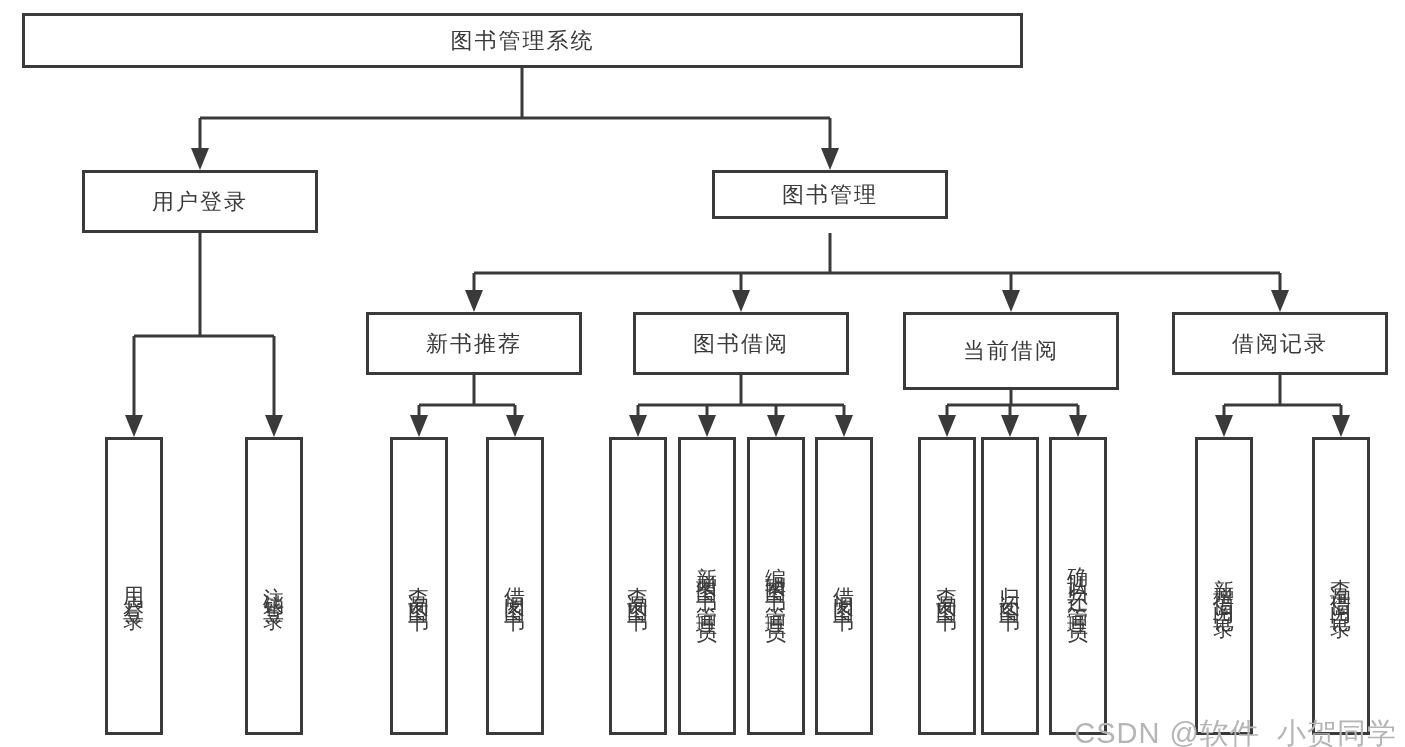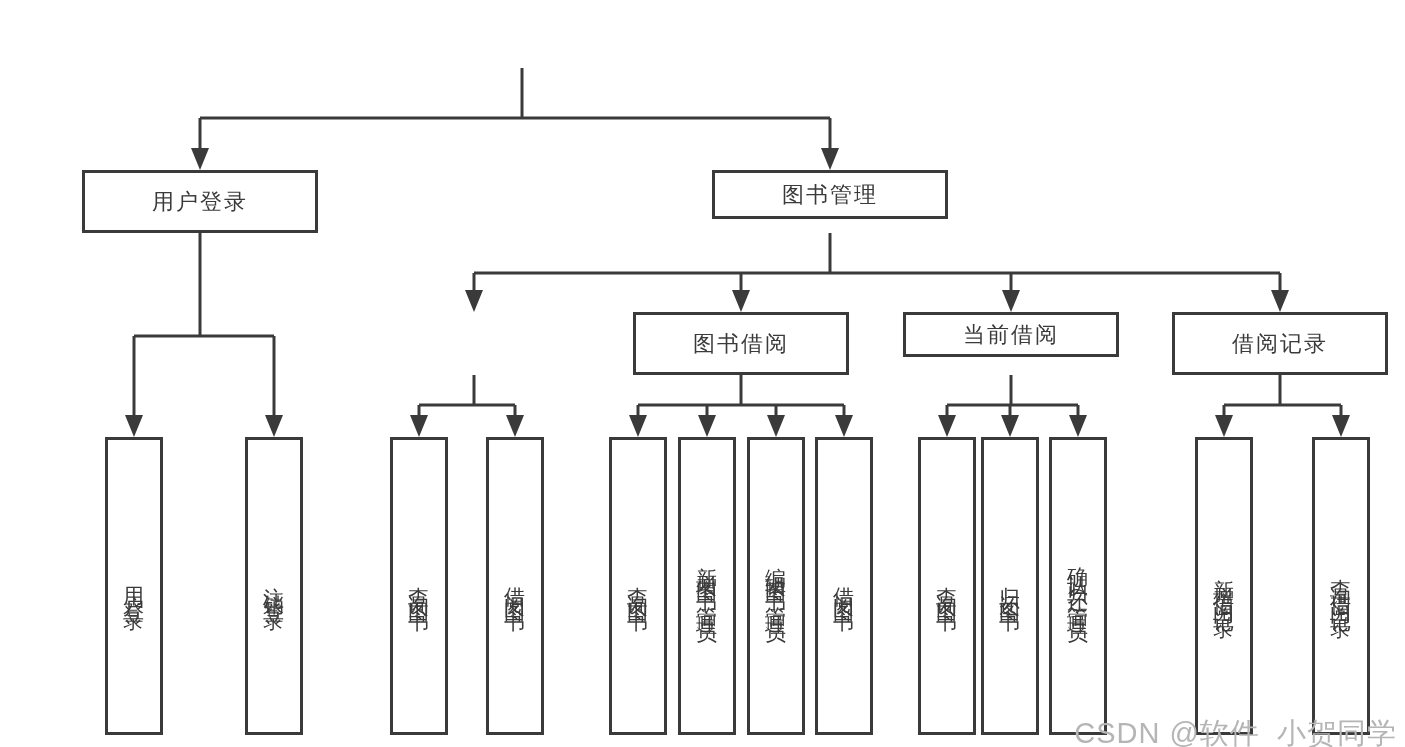--- a/index.html
+++ b/index.html
@@ -29,21 +29,21 @@
     letter-spacing:8px;
     font-size:21px;
     line-height:1;
   }
   
   .p-root   {left:22px;  top:13px;  width:1001px;height:55px;}
   .p-login  {left:82px;  top:170px; width:236px; height:63px;}
   .p-mgmt   {left:712px; top:170px; width:236px; height:49px;}
   .p-rec    {left:366px; top:312px; width:216px; height:63px;}
   .p-borrow {left:633px; top:312px; width:216px; height:63px;text-align:center;}
-  .p-current{left:903px; top:312px; width:216px; height:45px;}
+  .p-current{left:903px; top:312px; width:216px; height:78px;}
   .p-records{left:1172px;top:312px; width:216px; height:63px;}
   
   .leaf{top:437px;width:58px;height:298px;}
   .p-login-user    {left:105px;}
   .p-login-logout  {left:245px;}
   .p-rec-query     {left:390px;}
   .p-rec-borrow    {left:486px;}
   .p-borrow-query  {left:609px;}
   .p-borrow-add    {left:678px;}
   .p-borrow-edit   {left:747px;}
@@ -127,24 +127,26 @@
       <polygon points="767,415 785,415 776,437"></polygon>
       <polygon points="835,415 853,415 844,437"></polygon>
       <polygon points="938,415 956,415 947,437"></polygon>
       <polygon points="1001,415 1019,415 1010,437"></polygon>
       <polygon points="1069,415 1087,415 1078,437"></polygon>
       <polygon points="1215,415 1233,415 1224,437"></polygon>
       <polygon points="1332,415 1350,415 1341,437"></polygon>
     </g>
   </svg>
 
+  <div class="box p-root">图书管理系统</div>
 
   <div class="box p-login">用户登录</div>
   <div class="box p-mgmt">图书管理</div>
 
+  <div class="box p-rec">新书推荐</div>
   <div class="box p-borrow">图书借阅</div>
   <div class="box p-current">当前借阅</div>
   <div class="box p-records">借阅记录</div>
 
   <div class="box v leaf p-login-user">用户登录</div>
   <div class="box v leaf p-login-logout">注销登录</div>
 
   <div class="box v leaf p-rec-query">查询图书</div>
   <div class="box v leaf p-rec-borrow">借阅图书</div>
 

